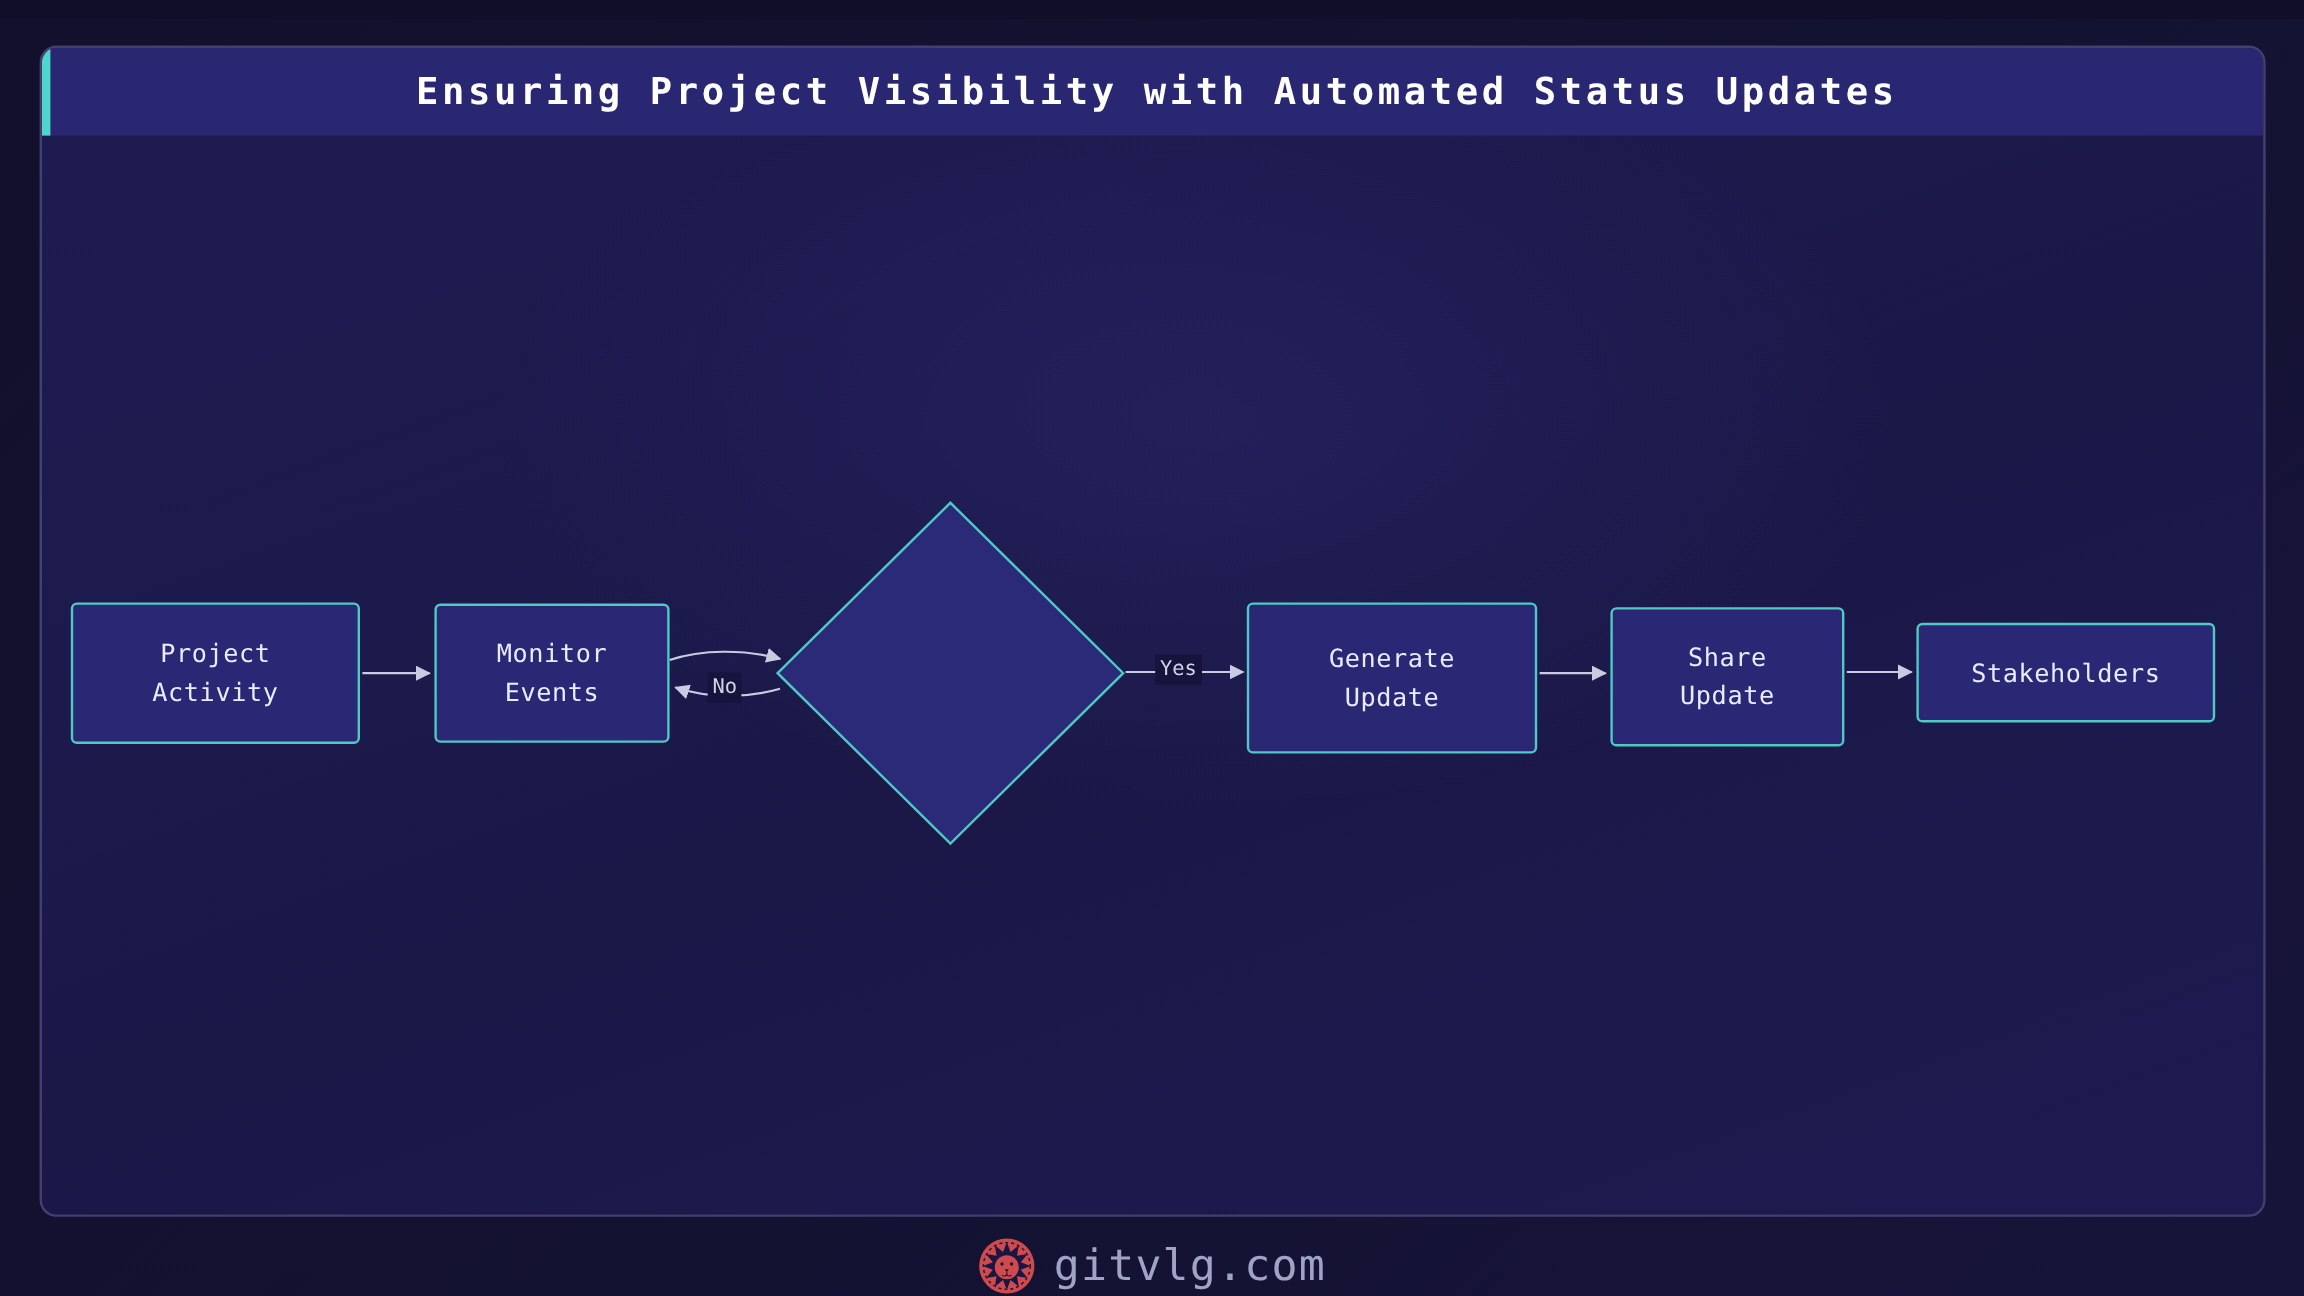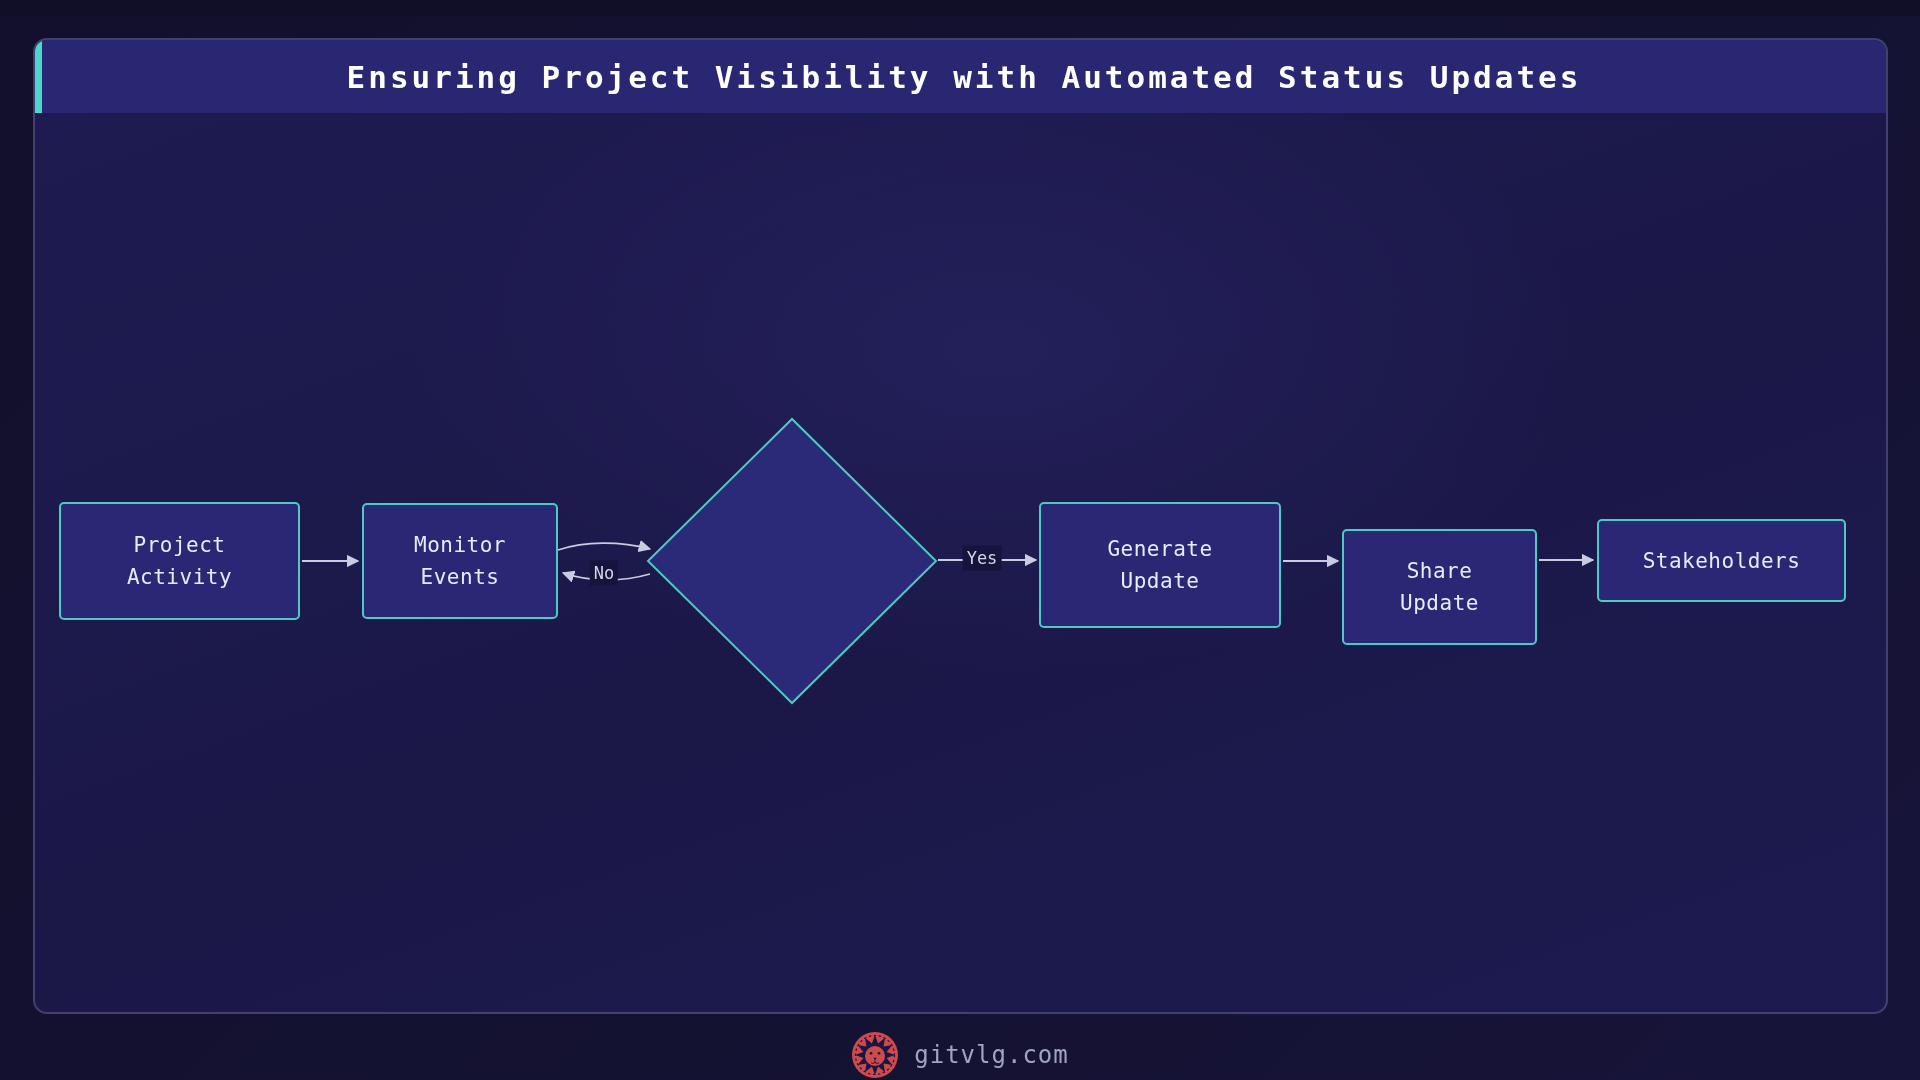--- a/index.html
+++ b/index.html
@@ -43,21 +43,21 @@
   }
   .edge-label{
     position:absolute;transform:translate(-50%,-50%);
     background:#16133c;color:#d2d5e6;font-size:17px;line-height:21px;
     padding:2px 4px;white-space:nowrap;
   }
   .footer{
     position:absolute;left:0;top:998px;width:1920px;height:82px;
     display:flex;align-items:center;justify-content:center;gap:15px;
   }
-  .brand-text{color:#a0a4c4;font-size:24px;letter-spacing:1px;}
+  .brand-text{color:#a0a4c4;font-size:36px;letter-spacing:1px;}
 </style>
 </head>
 <body>
 
 <div id="stage">
 
   <div class="board">
     <div class="titlebar">
       <h1>Ensuring Project Visibility with Automated Status Updates</h1>
     </div>
@@ -85,21 +85,21 @@
 Activity</span>
   </div>
   <div class="node" style="left:362px;top:487px;width:196px;height:116px">
     <span>Monitor
 Events</span>
   </div>
   <div class="node" style="left:1039px;top:486px;width:242px;height:126px">
     <span>Generate
 Update</span>
   </div>
-  <div class="node" style="left:1342px;top:513px;width:195px;height:116px">
+  <div class="node" style="left:1342px;top:490px;width:195px;height:116px">
     <span>Share
 Update</span>
   </div>
   <div class="node" style="left:1597px;top:503px;width:249px;height:83px">
     <span>Stakeholders</span>
   </div>
 
 
   <div class="edge-label" style="left:604px;top:557px">No</div>
   <div class="edge-label" style="left:982px;top:542px">Yes</div>

